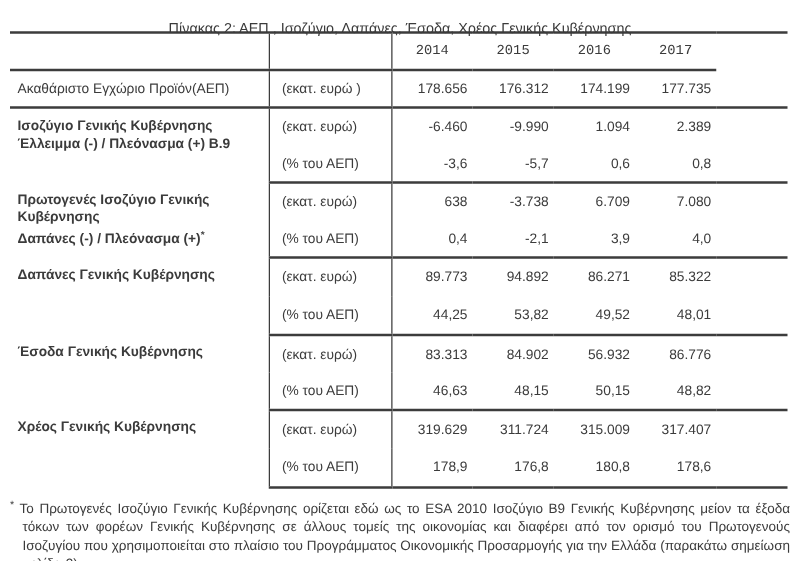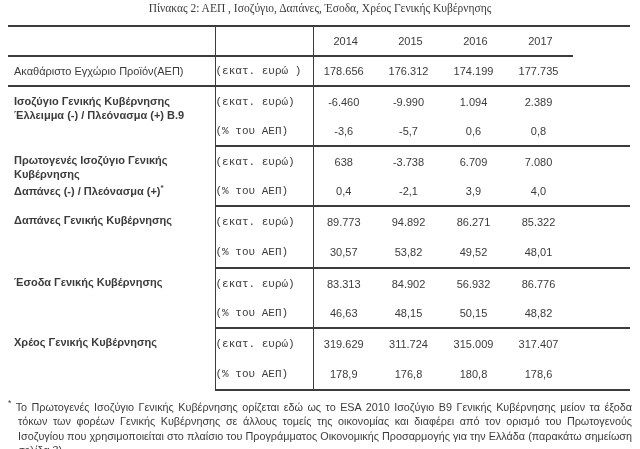--- a/index.html
+++ b/index.html
@@ -9,44 +9,44 @@
     --bg:#ffffff;
   }
   *{box-sizing:border-box;}
   html,body{margin:0;padding:0;}
   body{
     width:640px;height:449px;overflow:hidden;background:var(--bg);
     font-family:"Liberation Sans","DejaVu Sans",sans-serif;
     color:var(--text);
   }
   .title{
-    padding-top:2px;height:25px;text-align:center;
-    font-size:11.5px;color:var(--text);font-family:Liberation Serif, serif;
+    padding-top:17px;height:25px;text-align:center;
+    font-size:11.5px;color:var(--text);
   }
   table.tbl{
     border-collapse:collapse;table-layout:fixed;
     margin-left:8px;width:622px;
     font-size:11px;color:var(--text);
   }
   td{padding:0;position:relative;overflow:hidden;white-space:nowrap;}
   tr.h30{height:30px;}
   tr.h31{height:31px;}
   
-  tr.top td{border-top:2px solid var(--border);}
+  tr.top td{border-top:2px solid var(--border);font-family:Liberation Mono, monospace;}
   tr.hb td{border-bottom:2px solid var(--border);}
   tr.hb td.noline{border-bottom:none;}
   tr.bb td{border-bottom:2px solid var(--border);}
   
   td.v1,td.v2{border-right:1.5px solid var(--border);margin-left:29px;}
   
   td.lab{padding-left:6px;vertical-align:middle;white-space:normal;line-height:14px;}
   td.labtop{vertical-align:top;padding-top:7px;font-weight:bold;}
-  td.unit{padding-left:0;vertical-align:middle;font-family:Liberation Mono, monospace;}
+  td.unit{padding-left:10px;vertical-align:middle;}
   td.yr{text-align:center;vertical-align:middle;}
-  td.val{text-align:center;padding-right:4px;vertical-align:middle;}
+  td.val{text-align:right;padding-right:4px;vertical-align:middle;}
   
   td.tk::before{
     content:"";position:absolute;left:-1px;top:-3px;width:1px;height:5px;
     background:var(--tick);display:none;
   }
   td.tk::after{
     content:"";position:absolute;left:-1px;bottom:-3px;width:1px;height:5px;
     background:var(--tick);display:none;
   }
   tr.top td.tk::before{display:block;}
@@ -148,21 +148,21 @@
     </td>
     <td class="unit v2">(εκατ. ευρώ)</td>
     <td class="val">89.773</td>
     <td class="val tk">94.892</td>
     <td class="val tk">86.271</td>
     <td class="val tk">85.322</td>
     <td></td>
   </tr>
   <tr class="h31 bb">
     <td class="unit v2">(% του ΑΕΠ)</td>
-    <td class="val">30,57</td>
+    <td class="val">44,25</td>
     <td class="val tk">53,82</td>
     <td class="val tk">49,52</td>
     <td class="val tk">48,01</td>
     <td></td>
   </tr>
 
   <tr class="h30">
     <td class="lab labtop v1" rowspan="2">
       <span>Έσοδα Γενικής Κυβέρνησης</span>
     </td>

